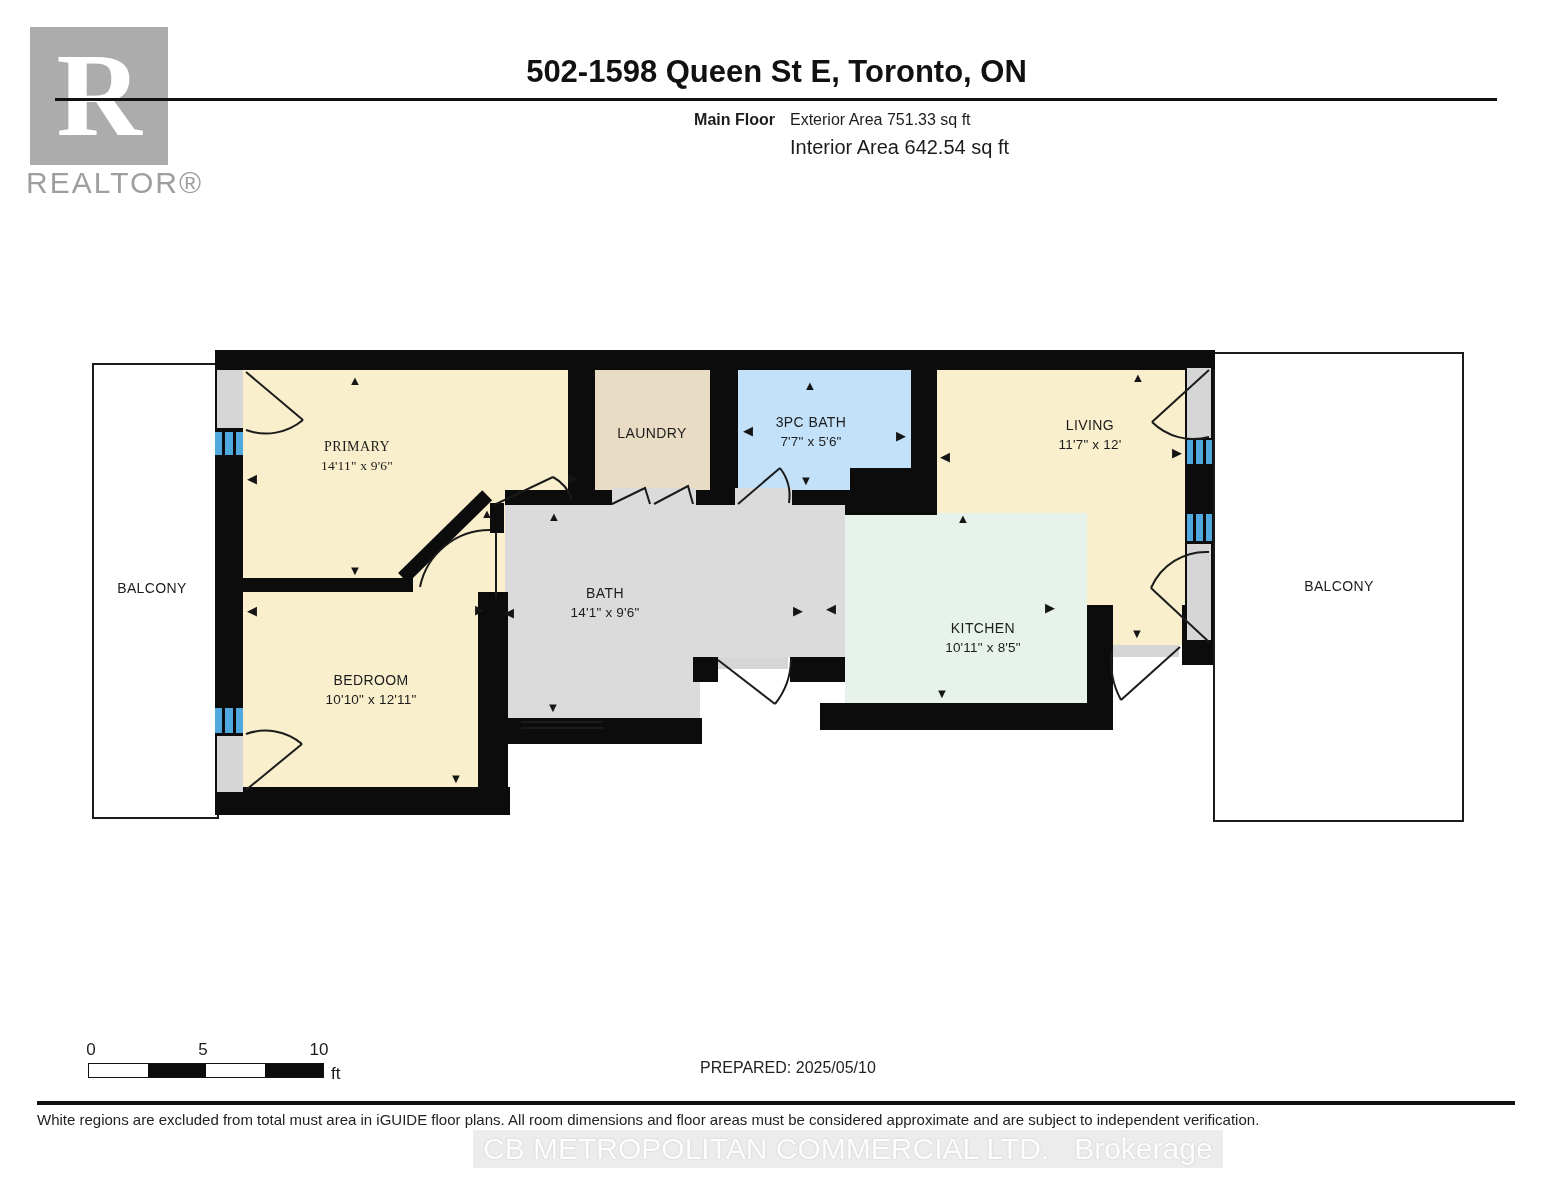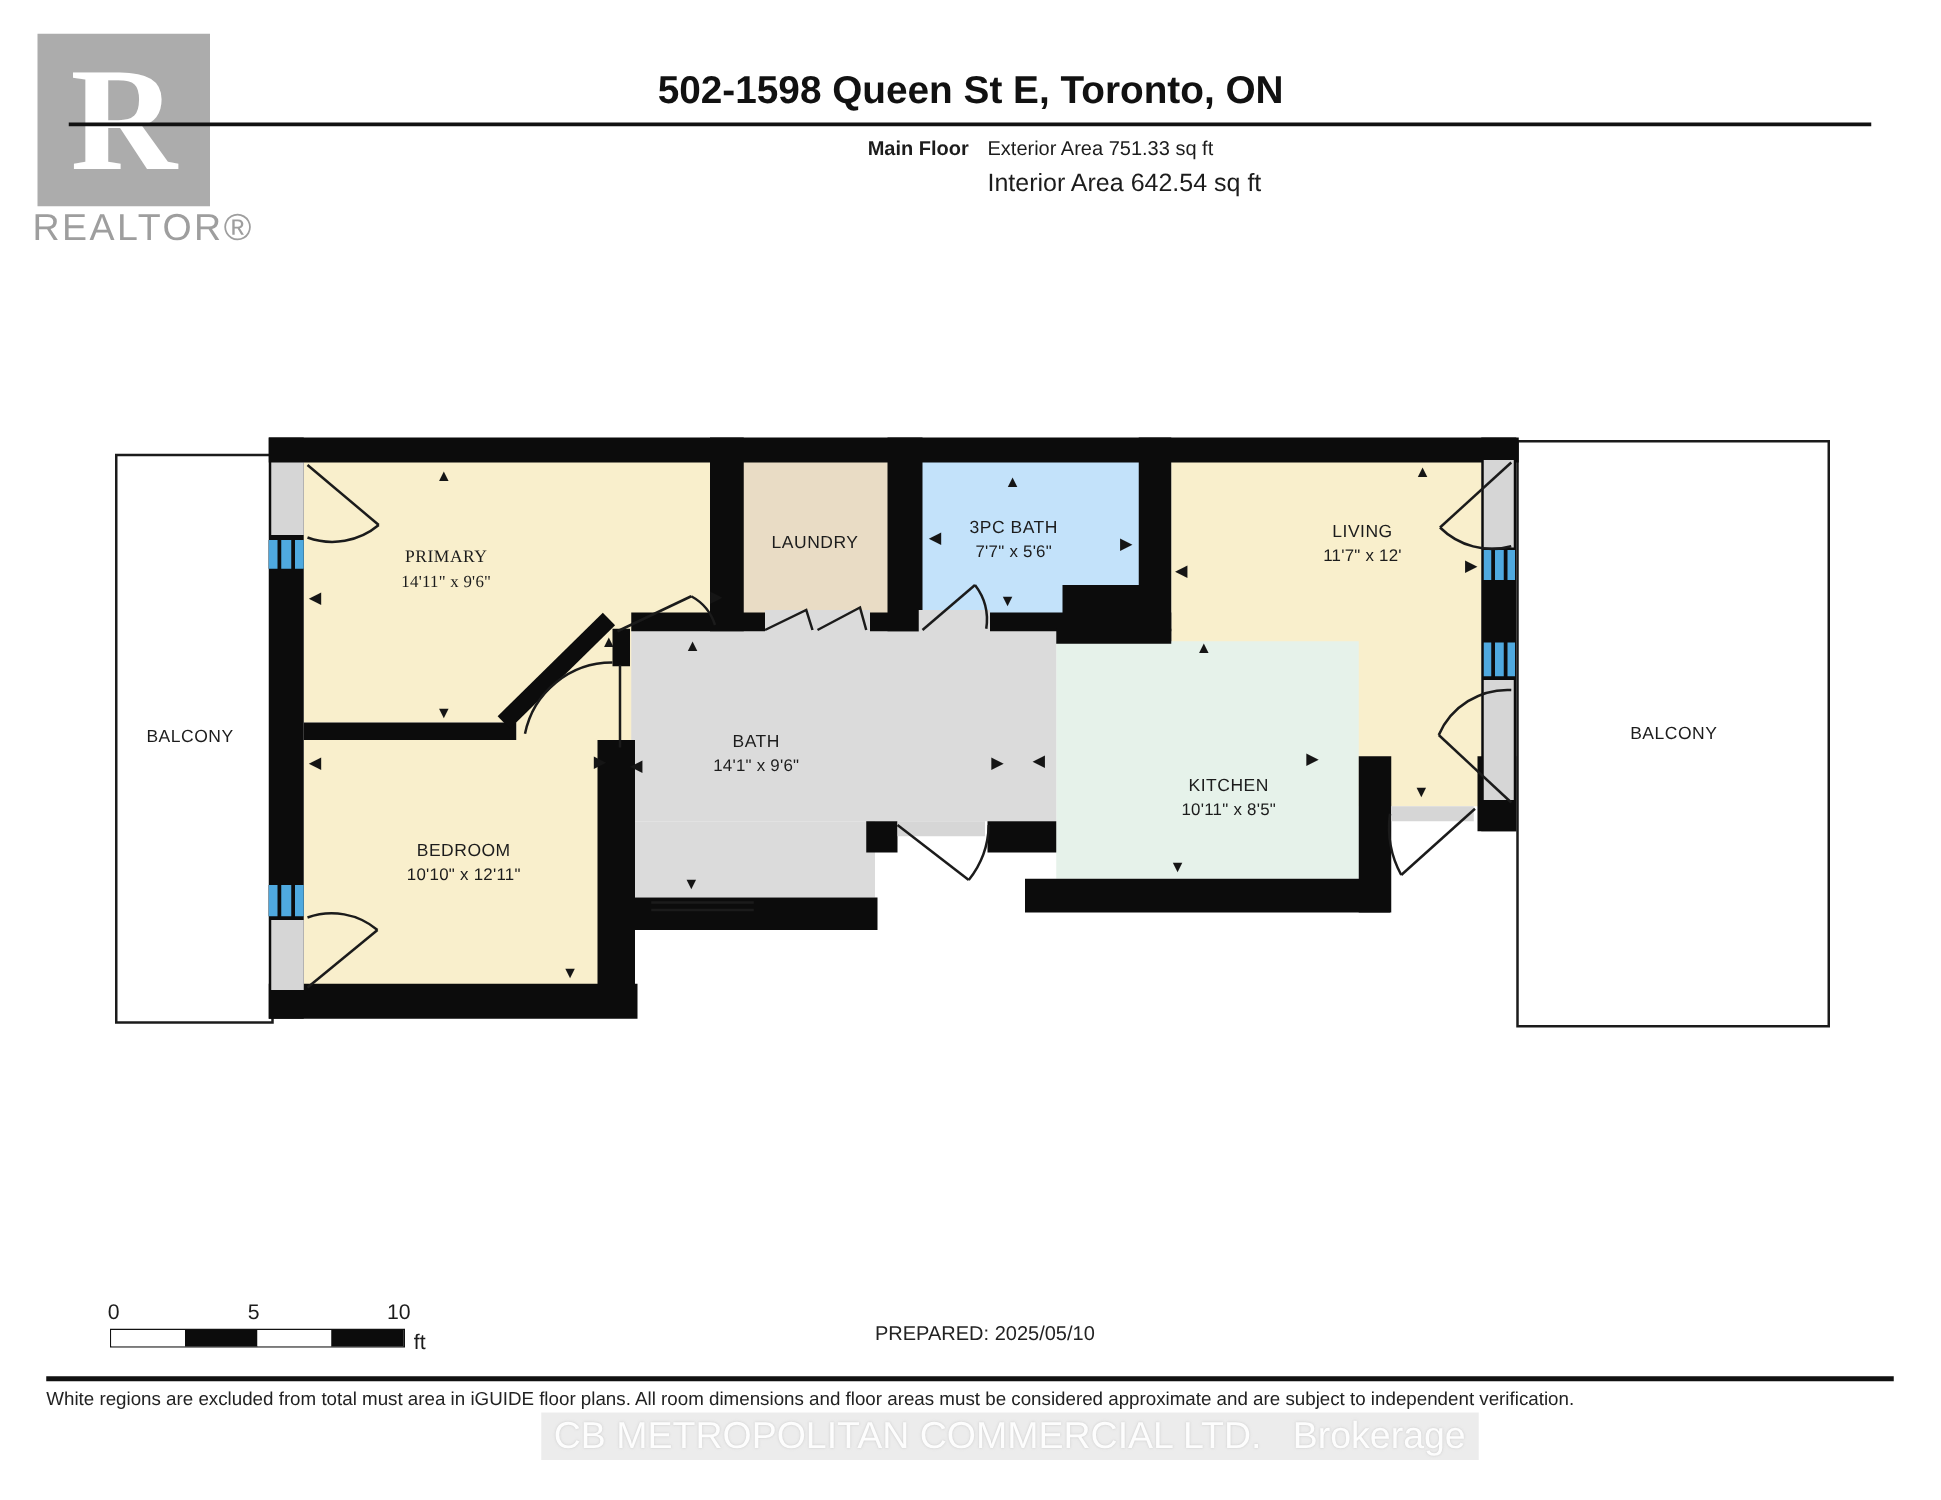--- a/index.html
+++ b/index.html
@@ -81,21 +81,21 @@
   .tick{position:absolute;top:0;font-size:17px;transform:translateX(-50%);}
   #tick-0{left:3px;}#tick-5{left:115px;}#tick-10{left:231px;}
   #scale-bar{position:absolute;left:0;top:23px;width:234px;height:13px;border:1.5px solid #111;display:flex;}
   #scale-bar .seg{flex:1;}
   .seg.w{background:#fff;}.seg.b{background:#0c0c0c;}
   #scale-unit{position:absolute;left:243px;top:24px;font-size:17px;}
 
   #prepared{left:700px;top:1059px;font-size:16px;color:#222;}
   #footer-rule{left:37px;top:1101px;width:1478px;height:4px;background:#111;}
   #disclaimer{left:37px;top:1111px;width:1480px;font-size:15px;color:#222;}
-  #watermark{left:433px;top:1130px;padding:2px 10px;background:rgba(0,0,0,0.075);color:rgba(255,255,255,0.95);font-size:30px;white-space:pre;text-shadow:0 0 2px rgba(170,170,170,.55);}
+  #watermark{left:473px;top:1130px;padding:2px 10px;background:rgba(0,0,0,0.075);color:rgba(255,255,255,0.95);font-size:30px;white-space:pre;text-shadow:0 0 2px rgba(170,170,170,.55);}
 </style>
 </head>
 <body>
 
 <div class="abs" id="logo-box">
   <span id="logo-letter">R</span>
 </div>
 <div class="abs" id="logo-word">REALTOR®</div>
 <div class="abs" id="page-title">502-1598 Queen St E, Toronto, ON</div>
 <div class="abs" id="title-rule"></div>

